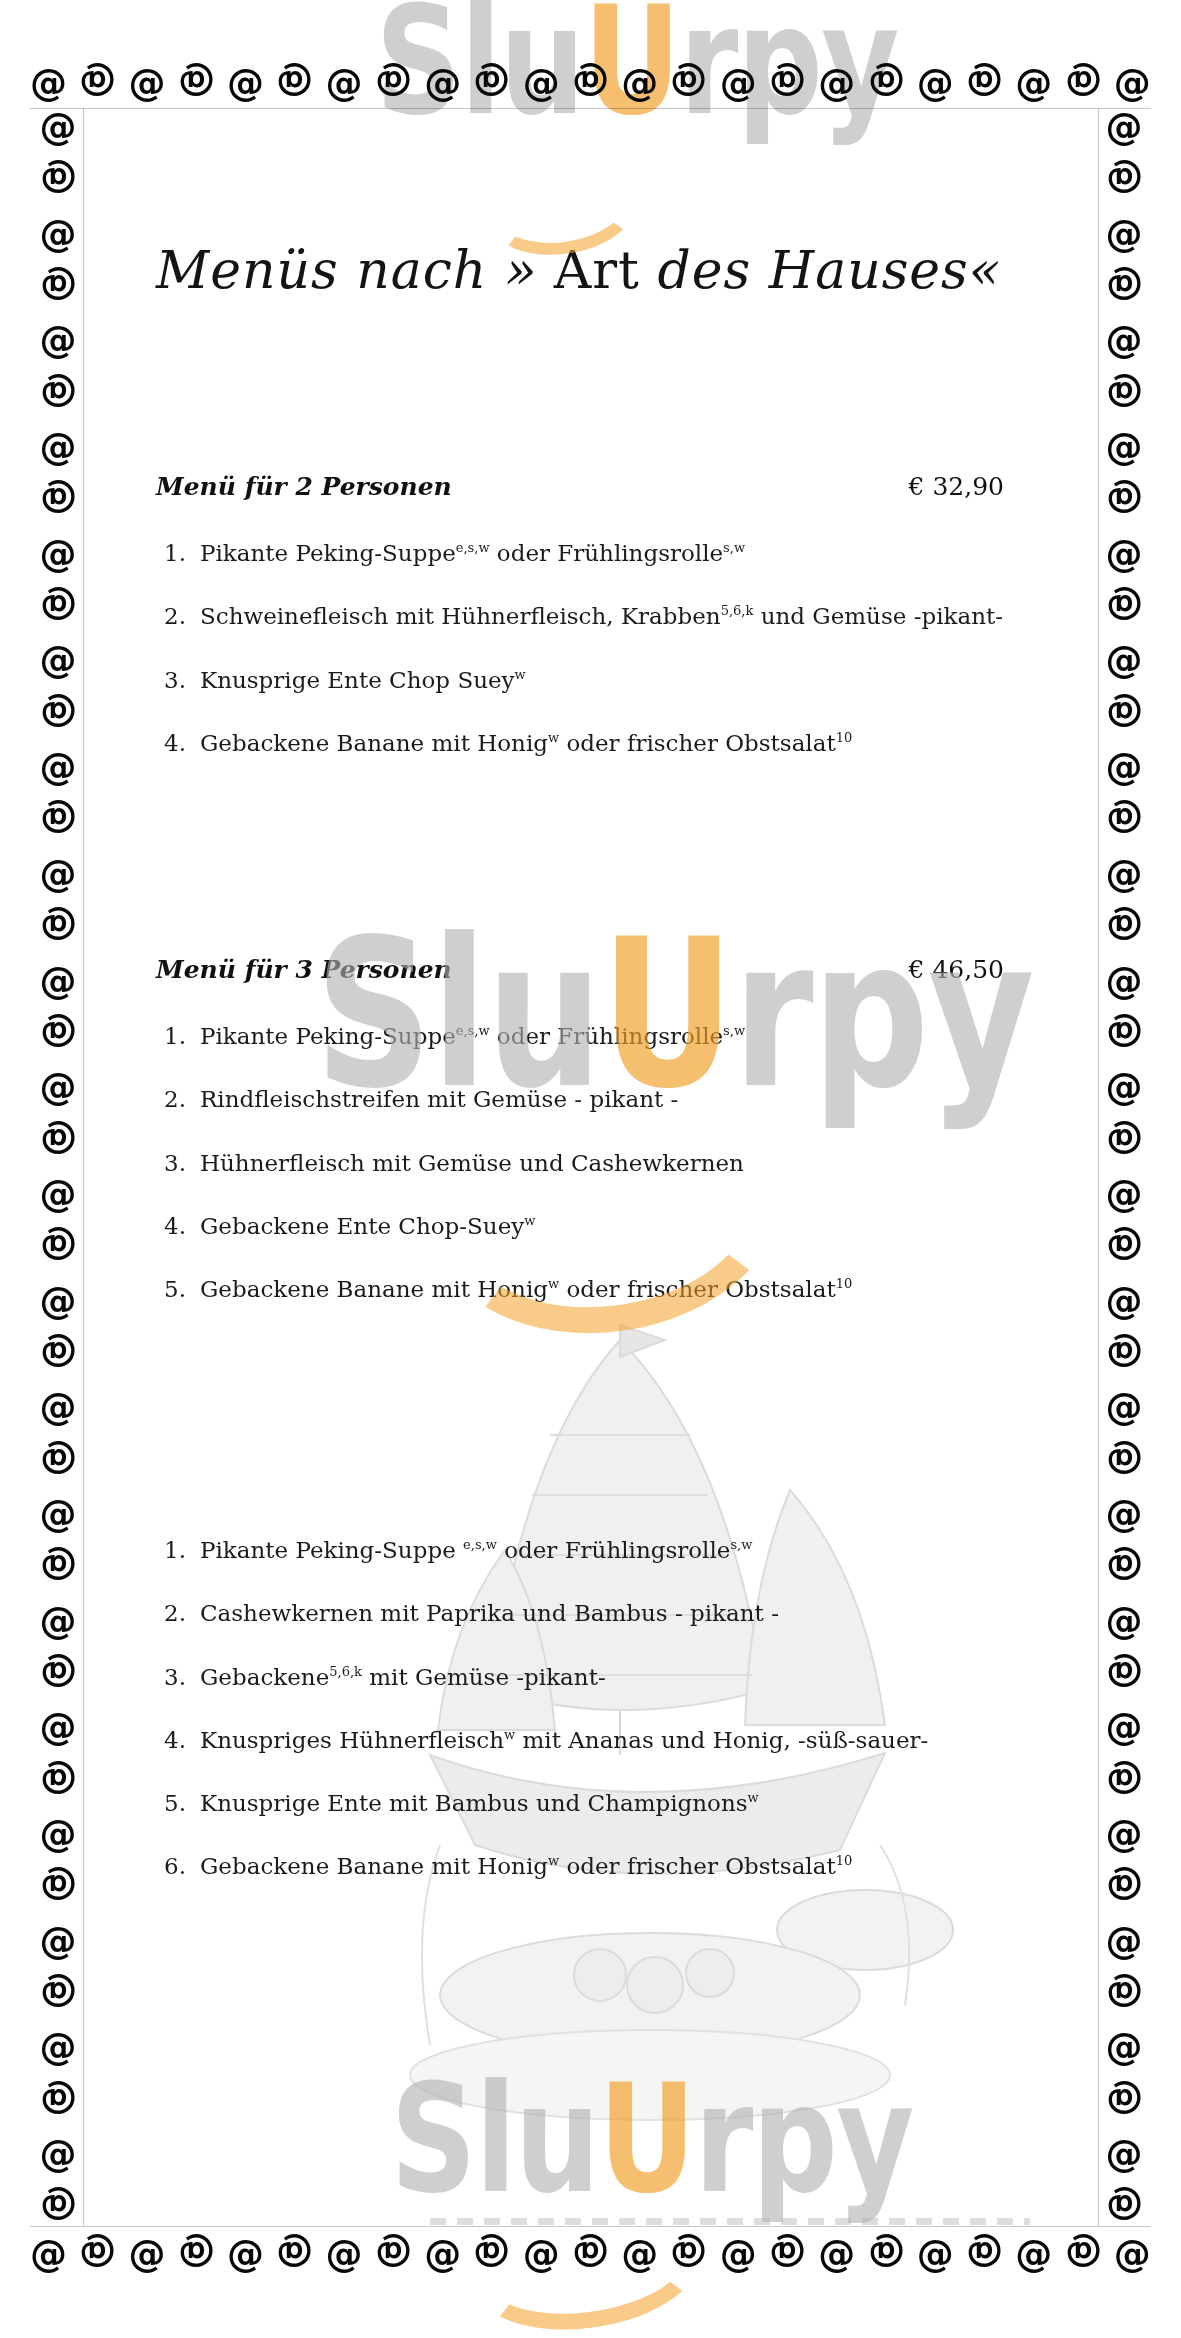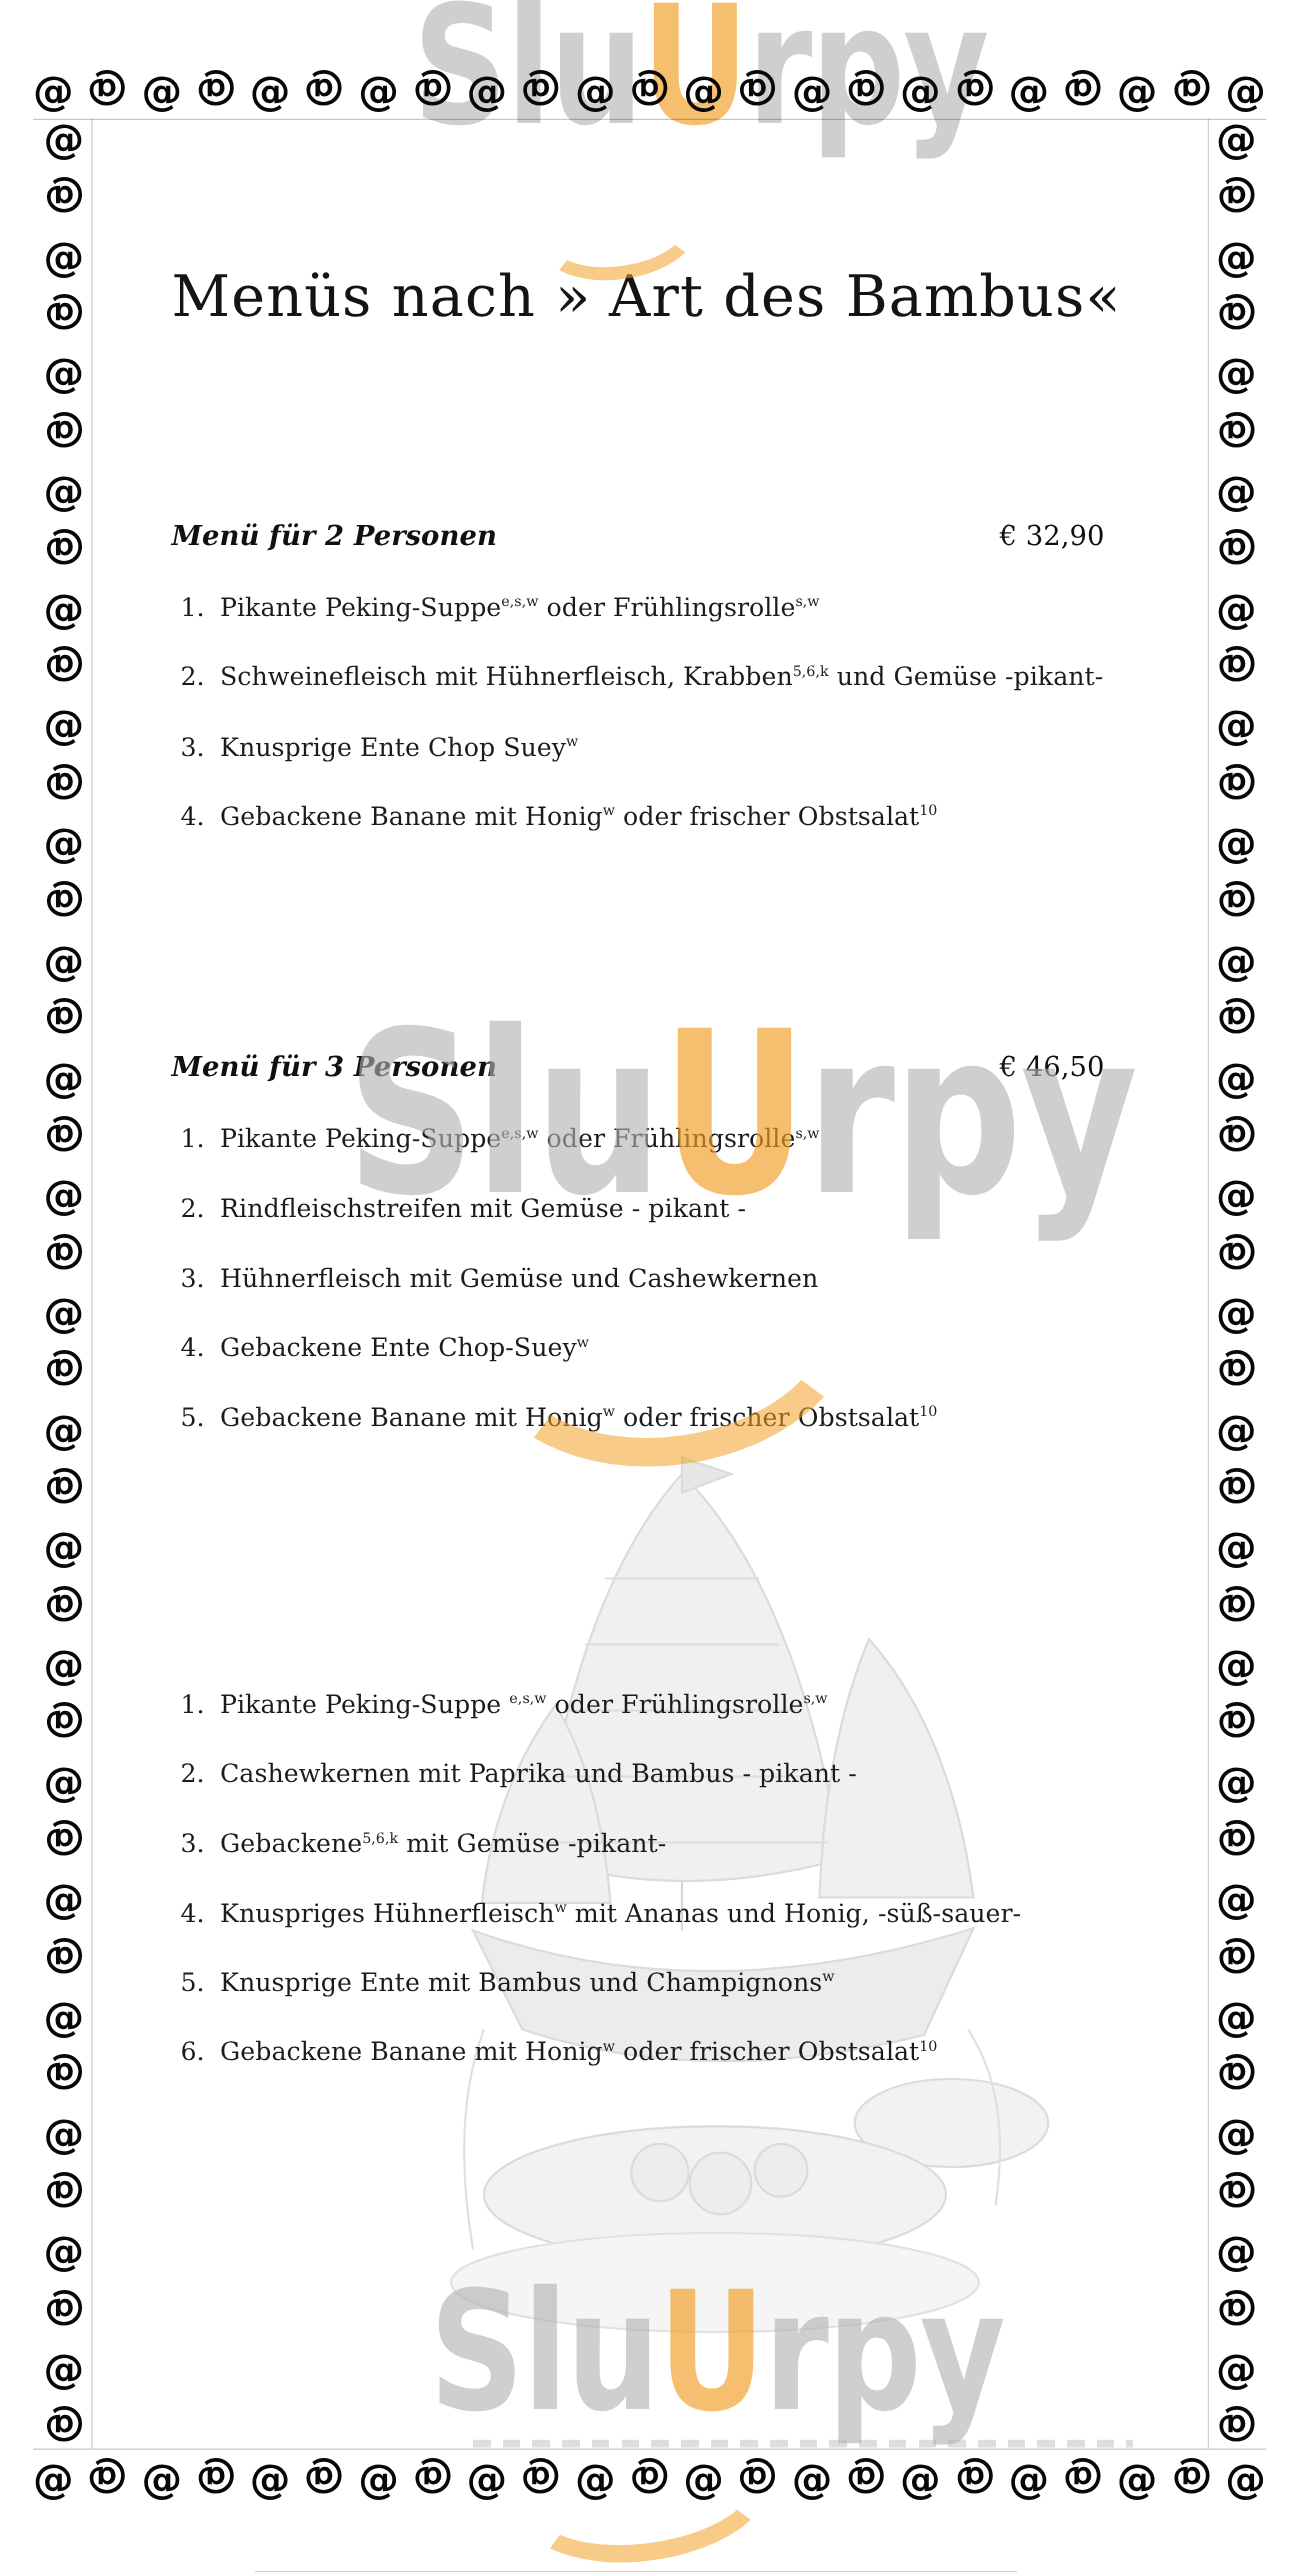--- a/index.html
+++ b/index.html
@@ -35,21 +35,21 @@
   .title{
     position:absolute;
     left:156px;top:240px;
     margin:0;z-index:10;
     font-size:52px;
     font-weight:normal;
     letter-spacing:1px;
     color:#141414;
     white-space:nowrap;
   }
-  .title .it{}
+  .title .it{font-style:italic;}
   .title .rm{font-style:normal;margin-left:16px;}
 
   
   .menu-section{position:absolute;left:156px;width:848px;z-index:10;}
   .sec-1{top:472px;}
   .sec-2{top:955px;}
   .sec-3{top:1498px;}
   .head-row{display:flex;justify-content:space-between;align-items:baseline;text-align:center;}
   .menu-heading{
     margin:0;font-size:25px;font-style:italic;font-weight:bold;color:#101010;
@@ -253,21 +253,21 @@
       <span class="orn">@</span>
       <span class="orn">@</span>
       <span class="orn">@</span>
       <span class="orn">@</span>
       <span class="orn">@</span>
       <span class="orn">@</span>
       <span class="orn">@</span>
       <span class="orn">@</span>
     </div>
 
-  <h1 class="title"><span class="it">Menüs nach »</span><span class="rm">Art</span><span class="it"> des Bambus«</span></h1>
+  <h1 class="title"><span class="it">Menüs nach »</span><span class="rm">Art</span><span class="it"> des Hauses«</span></h1>
 
   <div class="wm wm-top">
     <span class="wm-txt"><span class="g">Slu</span><span class="o">U</span><span class="g">rpy</span></span>
   </div>
   <div class="wm-swoosh sw-top"></div>
 
   <div class="wm wm-mid">
     <span class="wm-txt"><span class="g">Slu</span><span class="o">U</span><span class="g">rpy</span></span>
   </div>
   <div class="wm-swoosh sw-mid"></div>

